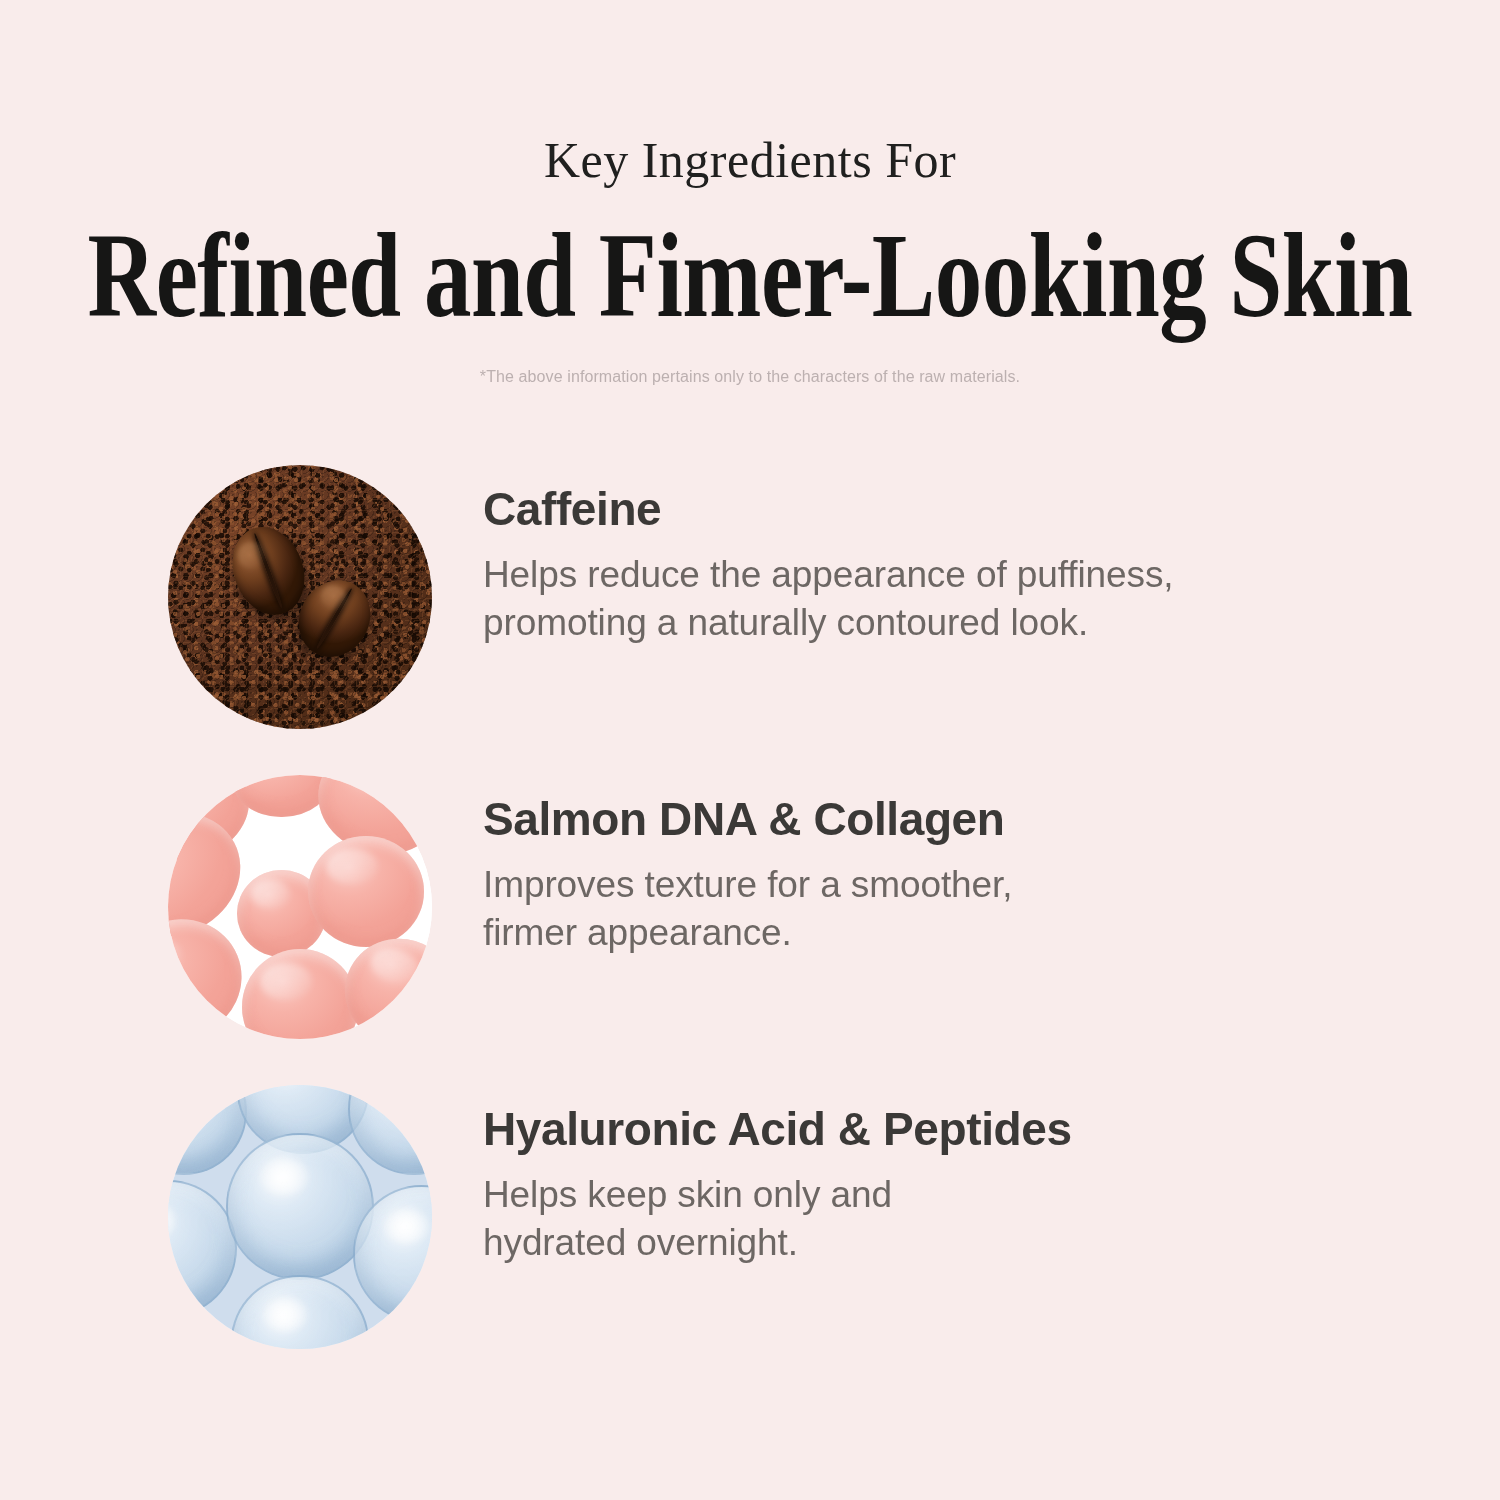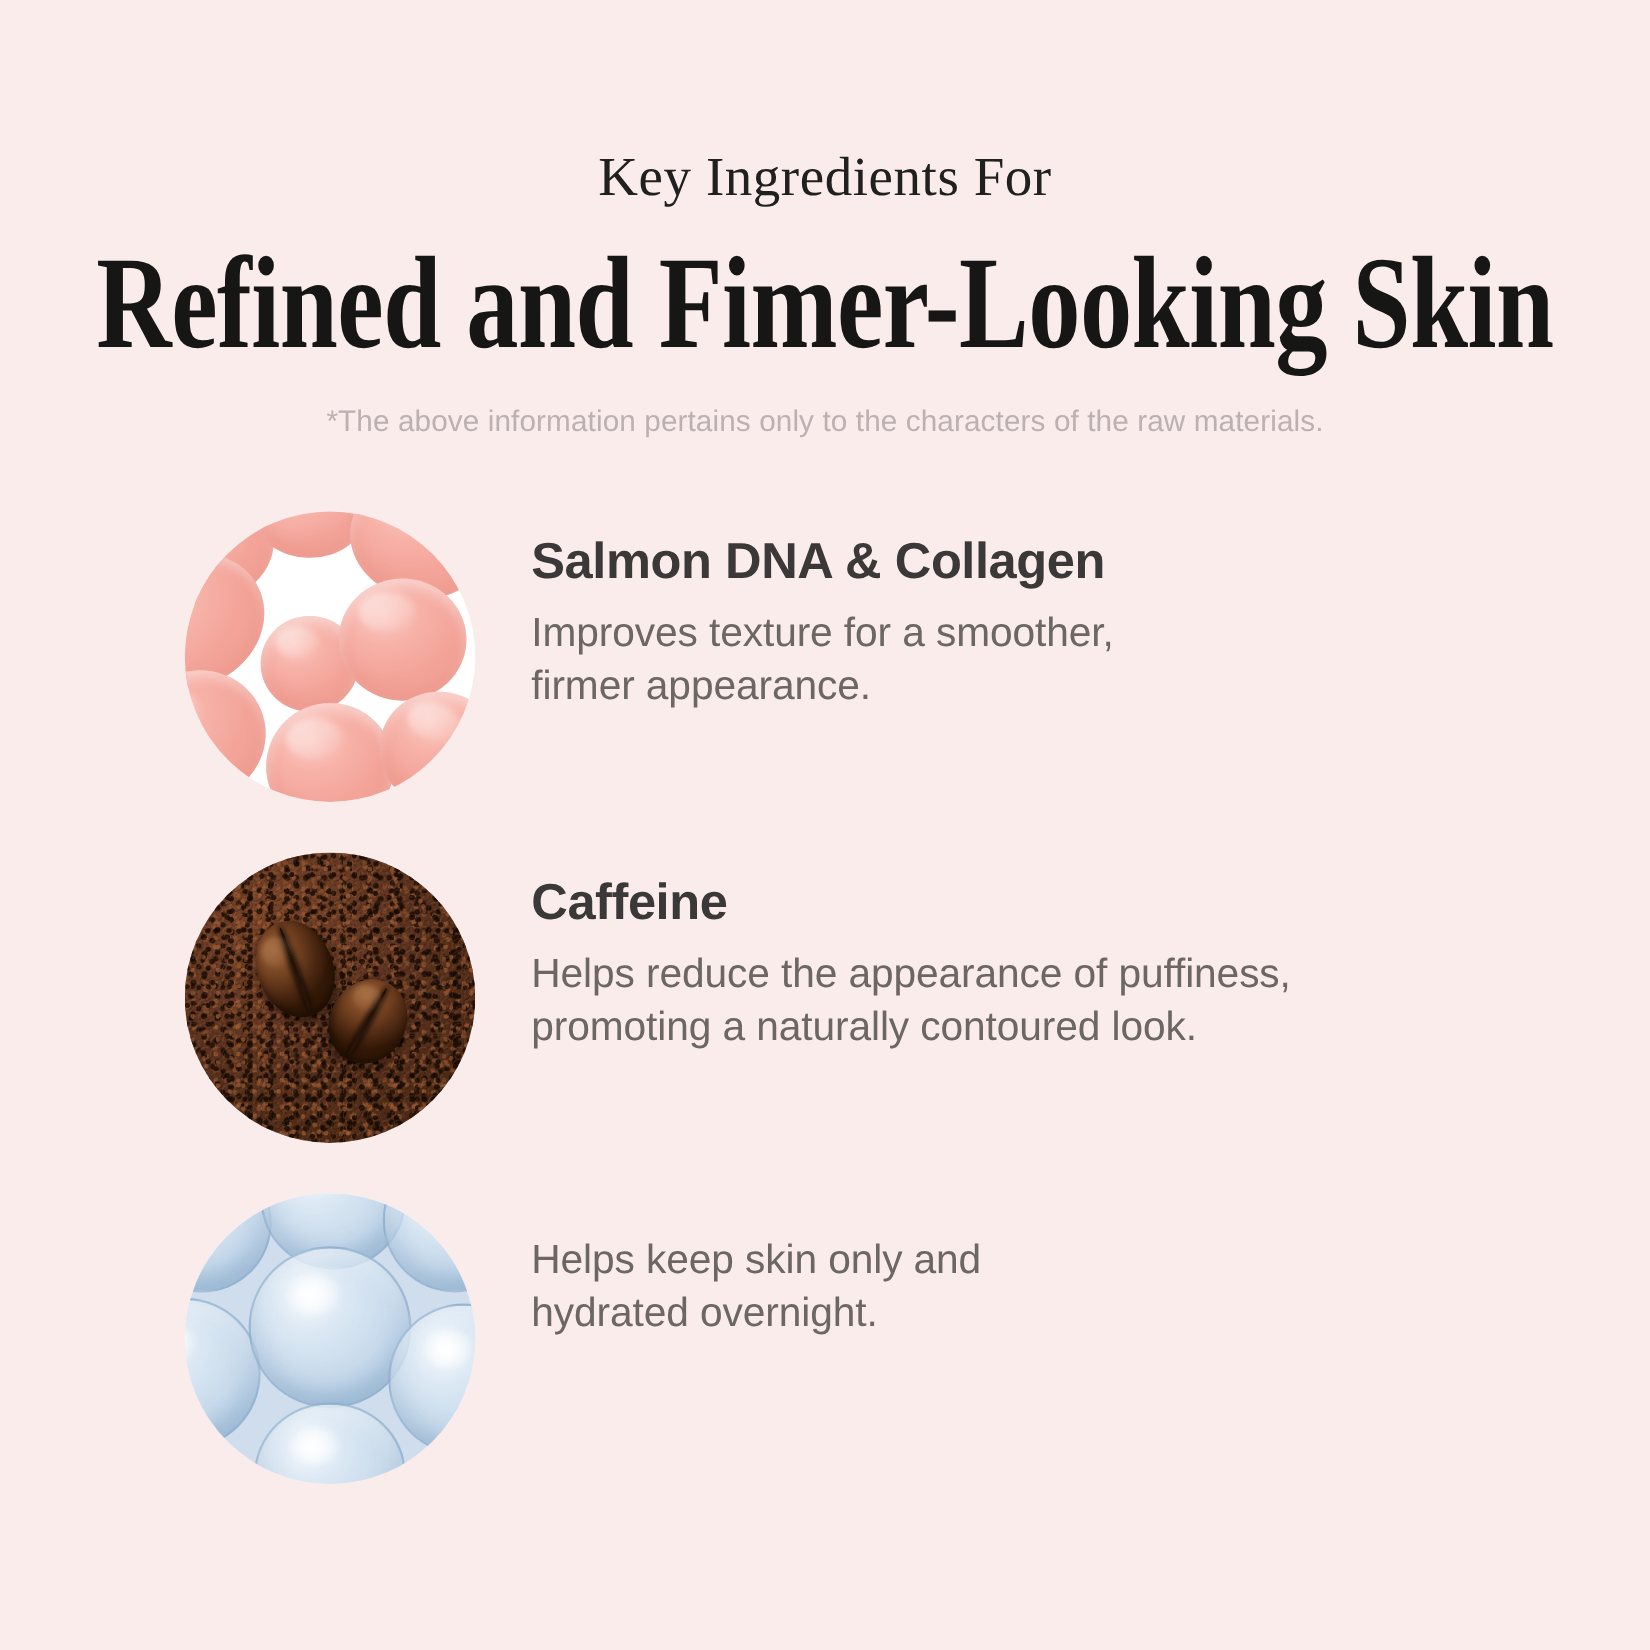--- a/index.html
+++ b/index.html
@@ -46,21 +46,21 @@
     font-size:95px;
     line-height:1.02;
     letter-spacing:-0.5px;
     color:#161615;
     margin-top:30px;
     transform:scaleY(1.26);
     transform-origin:center top;
   }
 
   .disclaimer {
-    font-size:27px;
+    font-size:16px;
     line-height:1.2;
     color:#bcb0b0;
     letter-spacing:0.1px;
     margin-top:55px;
   }
 
   
   .rows {
     position:absolute;
     top:455px;
@@ -230,20 +230,36 @@
   <div class="header">
     <div class="eyebrow">Key Ingredients For</div>
     <h1 class="headline">Refined and Fimer-Looking Skin</h1>
     <div class="disclaimer">*The above information pertains only to the characters of the raw materials.</div>
   </div>
 
   <div class="rows">
 
     <div class="row">
       <div class="thumb">
+        <div class="thumb-inner coffee-bg">
+          <div class="grounds"></div>
+          <div class="grounds-fine"></div>
+          <div class="bean" style="left:25%; top:23%; width:26%; height:34%; transform:rotate(-20deg);"></div>
+          <div class="bean" style="left:50%; top:43%; width:26%; height:30%; transform:rotate(30deg);"></div>
+        </div>
+      </div>
+      <div class="copy">
+        <div class="ing-title">Caffeine</div>
+        <div class="ing-desc">Helps reduce the appearance of puffiness,
+promoting a naturally contoured look.</div>
+      </div>
+    </div>
+
+    <div class="row">
+      <div class="thumb">
         <div class="thumb-inner pink-bg">
           <div class="blob" style="left:-16%; top:-6%;  width:47%;  height:38%; transform:rotate(-18deg);"></div>
           <div class="blob" style="left:24%;  top:-14%; width:38%;  height:30%;"></div>
           <div class="blob" style="left:57%;  top:-12%; width:48%;  height:42%; transform:rotate(12deg);"></div>
           <div class="blob" style="left:-24%; top:15%;  width:52%;  height:45%; transform:rotate(-28deg);"></div>
           <div class="blob" style="left:26%;  top:36%;  width:34%;  height:33%;"></div>
           <div class="blob" style="left:53%;  top:23%;  width:44%;  height:42%;"></div>
           <div class="blob" style="left:-20%; top:55%;  width:48%;  height:45%; transform:rotate(-22deg);"></div>
           <div class="blob" style="left:28%;  top:66%;  width:44%;  height:44%;"></div>
           <div class="blob" style="left:67%;  top:62%;  width:42%;  height:40%; transform:rotate(16deg);"></div>
@@ -251,46 +267,31 @@
       </div>
       <div class="copy">
         <div class="ing-title">Salmon DNA &amp; Collagen</div>
         <div class="ing-desc">Improves texture for a smoother,
 firmer appearance.</div>
       </div>
     </div>
 
     <div class="row">
       <div class="thumb">
-        <div class="thumb-inner coffee-bg">
-          <div class="grounds"></div>
-          <div class="grounds-fine"></div>
-          <div class="bean" style="left:25%; top:23%; width:26%; height:34%; transform:rotate(-20deg);"></div>
-          <div class="bean" style="left:50%; top:43%; width:26%; height:30%; transform:rotate(30deg);"></div>
-        </div>
-      </div>
-      <div class="copy">
-        <div class="ing-title">Caffeine</div>
-        <div class="ing-desc">Helps reduce the appearance of puffiness,
-promoting a naturally contoured look.</div>
-      </div>
-    </div>
-
-    <div class="row">
-      <div class="thumb">
         <div class="thumb-inner blue-bg">
           <div class="sphere" style="left:-18%; top:-14%; width:48%; height:48%;"></div>
           <div class="sphere" style="left:26%;  top:-22%; width:50%; height:48%;"></div>
           <div class="sphere" style="left:68%;  top:-16%; width:50%; height:50%;"></div>
           <div class="sphere" style="left:-26%; top:36%;  width:52%; height:52%;"></div>
           <div class="sphere" style="left:22%;  top:18%;  width:56%; height:56%;"></div>
           <div class="sphere" style="left:70%;  top:38%;  width:52%; height:52%;"></div>
           <div class="sphere" style="left:24%;  top:72%;  width:52%; height:50%;"></div>
         </div>
       </div>
       <div class="copy">
+        <div class="ing-title">Hyaluronic Acid &amp; Peptides</div>
         <div class="ing-desc">Helps keep skin only and
 hydrated overnight.</div>
       </div>
     </div>
 
   </div>
 </div>
 
 </body></html>

